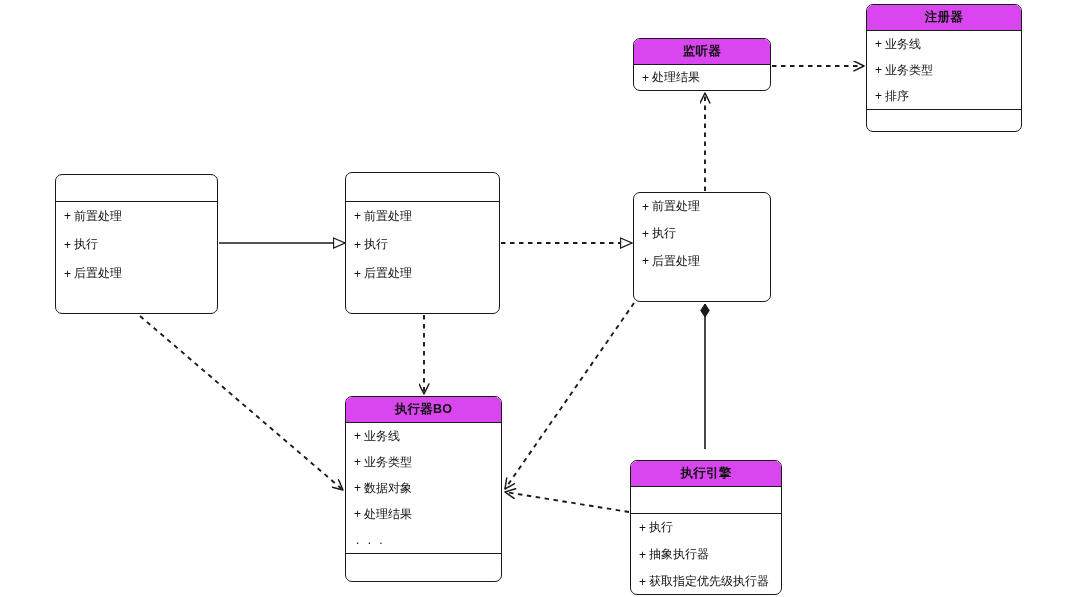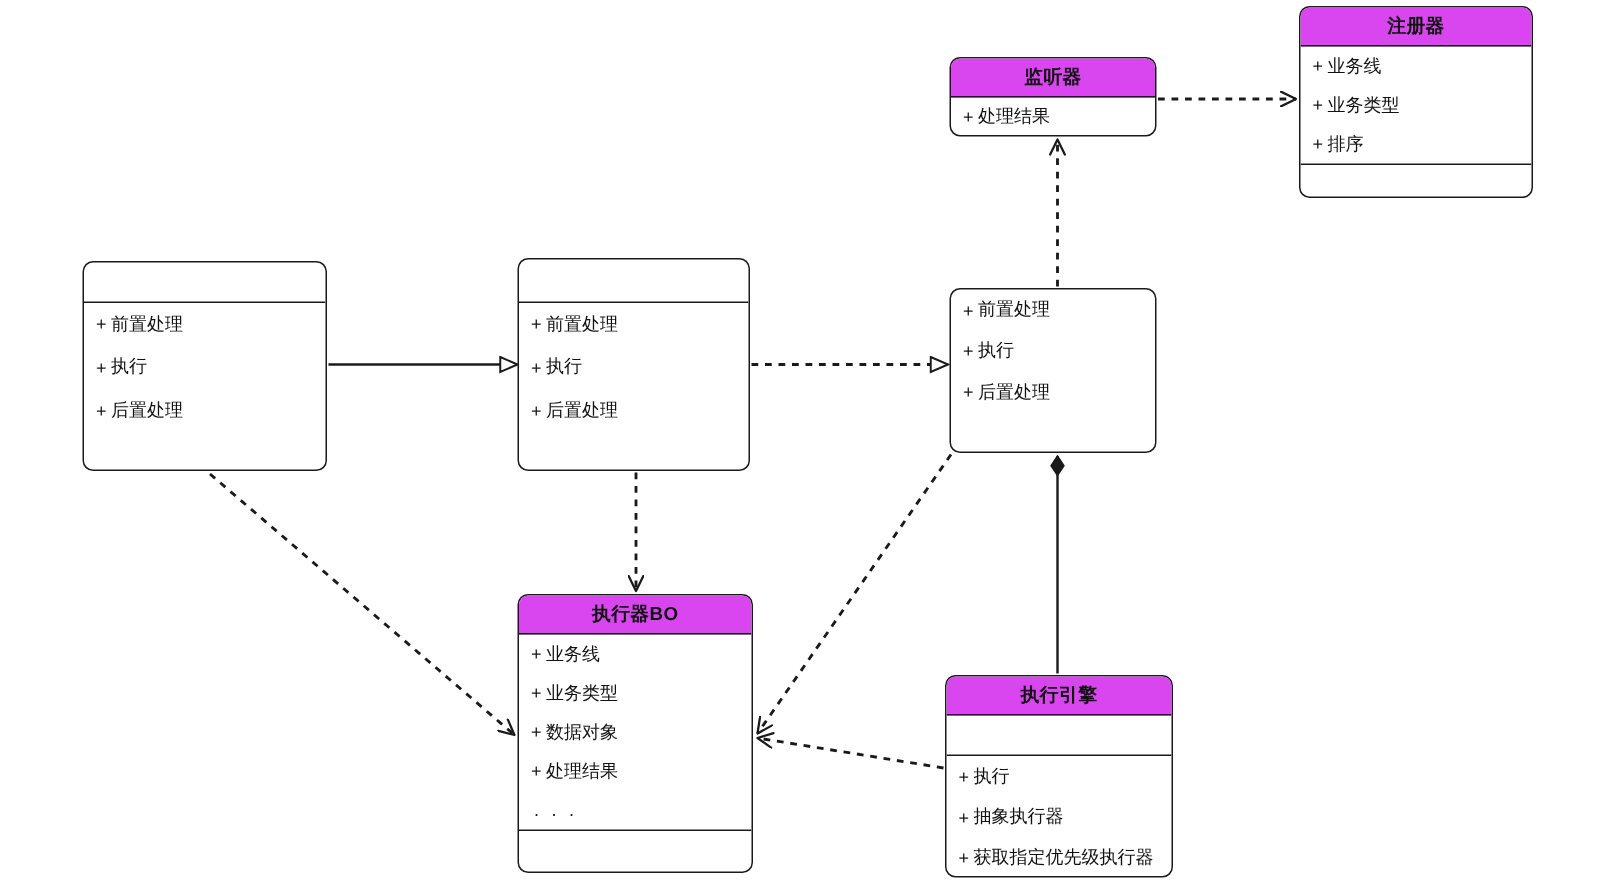--- a/index.html
+++ b/index.html
@@ -213,21 +213,21 @@
             <span>处理结果</span>
           </div>
           <div class="member ellipsis" style="height: 26px;">
             <span>. . .</span>
           </div>
         </div>
         <div class="compartment" style="height: 28px;">
           <div class="empty-compartment"></div>
         </div>
       </div>
-      <div class="uml-class" style="left: 630px; top: 450px; width: 152px; height: 135px;">
+      <div class="uml-class" style="left: 630px; top: 460px; width: 152px; height: 135px;">
         <div class="class-title" style="height: 26px;">执行引擎</div>
         <div class="compartment" style="height: 26px;">
           <div class="empty-compartment"></div>
         </div>
         <div class="compartment" style="height: 81px;">
           <div class="member" style="height: 27px;">
             <span class="vis">+</span>
             <span>执行</span>
           </div>
           <div class="member" style="height: 27px;">

